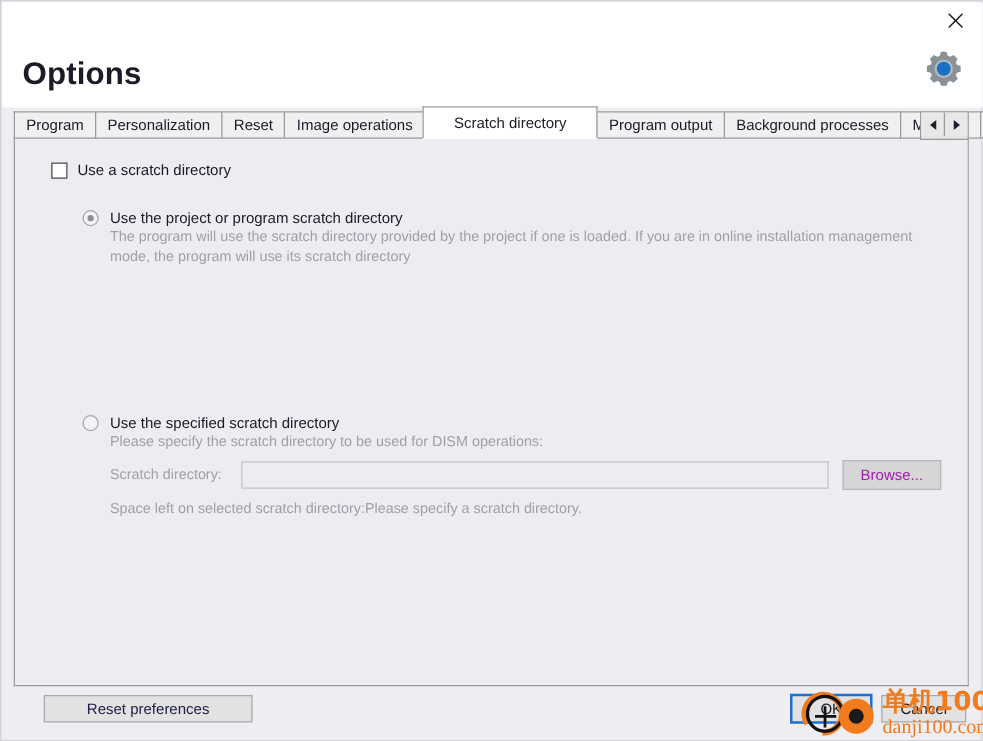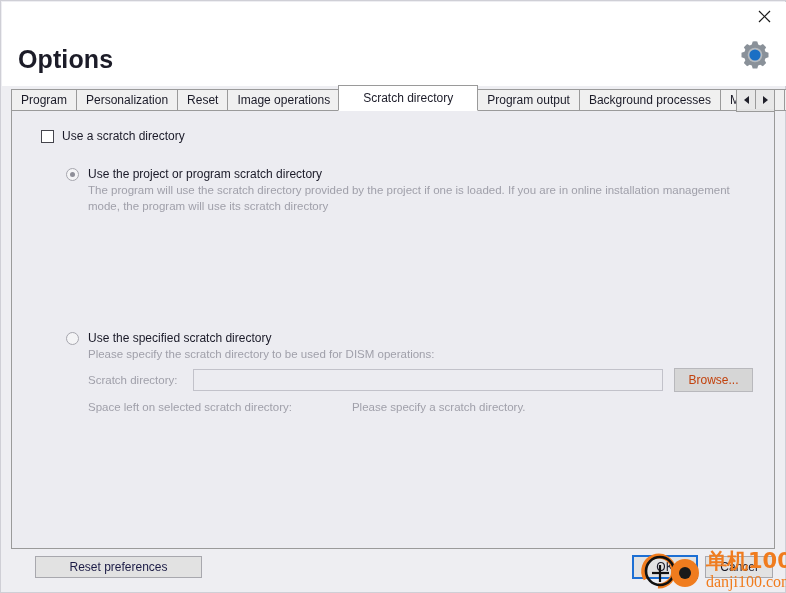--- a/index.html
+++ b/index.html
@@ -246,38 +246,37 @@
   }
   .browse-btn {
     margin-left: 11px;
     width: 79px;
     height: 24px;
     box-sizing: border-box;
     background: #d6d6d6;
     border: 1px solid #b8b8bc;
     font-family: "Liberation Sans", sans-serif;
     font-size: 12px;
-    color: #c2410c;
+    color: #a21caf;
     cursor: default;
     display: flex;
     align-items: center;
     justify-content: center;
   }
 
   .space-row {
     position: absolute;
     left: 76px;
     top: 291px;
     font-size: 11.5px;
     color: #a0a0aa;
     display: flex;
     white-space: nowrap;
-    gap: 36px;
-  }
-  .space-row .sp-value { margin-left: 24px; }
+  }
+  .space-row .sp-value { }
 
   
   .reset-btn {
     position: absolute;
     left: 14px;
     top: 555px;
     width: 167px;
     height: 22px;
     box-sizing: border-box;
     background: #e2e2e2;

